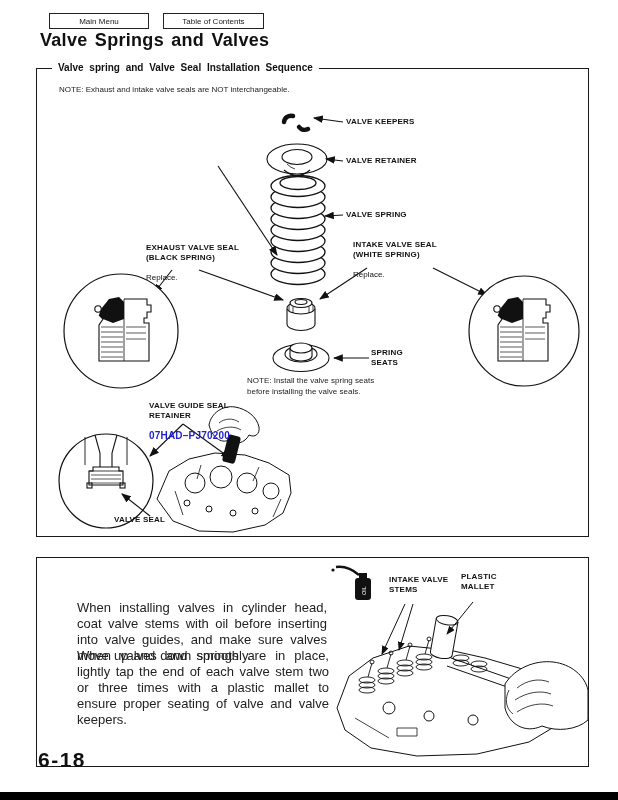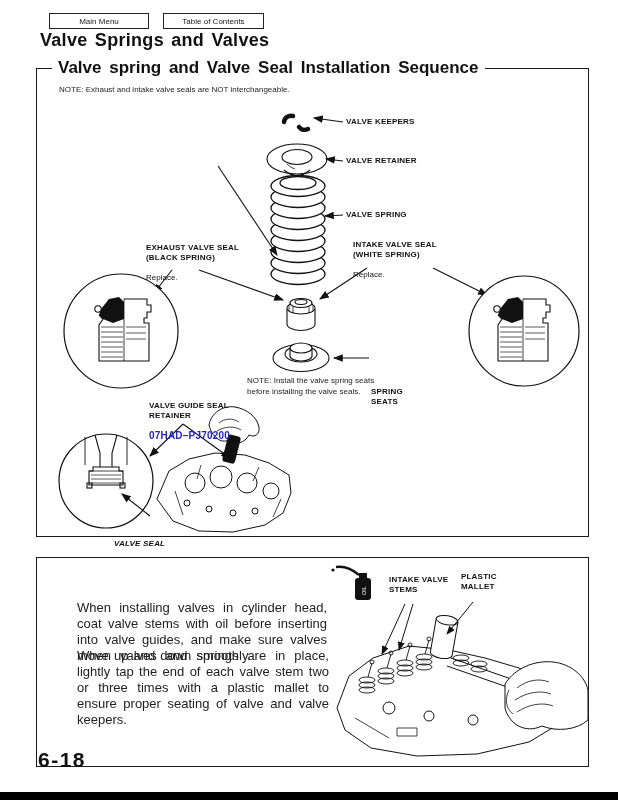--- a/index.html
+++ b/index.html
@@ -15,21 +15,21 @@
   }
   .page-title {
     position:absolute; left:40px; top:30px; margin:0;
     font-size:18px; font-weight:bold; letter-spacing:.3px; word-spacing:2px;text-align:center;
   }
   .box { position:absolute; left:36px; border:1.6px solid #1a1a1a; background:#fff; }
   .box1 { top:68px; width:551px; height:467px; }
   .box2 { top:557px; width:551px; height:208px; }
   .box-title {
     position:absolute; top:-9px; left:15px; background:#fff; padding:0 6px;
-    font-size:17px; font-weight:bold; word-spacing:3px; white-space:nowrap; line-height:16px;
+    font-size:10px; font-weight:bold; word-spacing:3px; white-space:nowrap; line-height:16px;
   }
   .note { position:absolute; font-size:8px; line-height:10.5px; color:#222; }
   .pre { white-space:pre-line; }
   .lbl {
     position:absolute; font-size:8px; font-weight:bold; line-height:10px;
     letter-spacing:.2px; color:#111; white-space:pre-line;
   }
   .sub { font-weight:normal; letter-spacing:0; }
   .part-link { color:#2222cc; font-weight:bold; font-size:10px; line-height:10px; cursor:pointer; text-decoration:none; }
   .para {
@@ -177,33 +177,33 @@
 (BLACK  SPRING)</span>
       <span class="sub">Replace.</span>
     </div>
 
     <div class="lbl" style="left:316px; top:161px;">
       <span class="pre" style="display:block;">INTAKE VALVE SEAL
 (WHITE SPRING)</span>
       <span class="sub">Replace.</span>
     </div>
 
-    <div class="lbl" style="left:334px; top:279px;margin-top:39px;">SPRING
+    <div class="lbl" style="left:334px; top:279px;">SPRING
 SEATS</div>
 
     <div class="note pre" style="left:210px; top:307px; width:160px;">NOTE: Install the valve spring seats
 before installing the valve seals.</div>
 
     <div class="lbl" style="left:112px; top:322px;">
       <span class="pre" style="display:block;">VALVE GUIDE SEAL
 RETAINER</span>
       <a class="part-link">07HAD–PJ70200</a>
     </div>
 
-    <div class="lbl" style="left:77px; top:470px;font-style:italic;">VALVE SEAL</div>
+    <div class="lbl" style="left:77px; top:446px;">VALVE SEAL</div>
   </section>
 
   <section class="box box2">
 
     <svg class="art" width="551" height="208" viewBox="0 0 551 208">
       <defs>
         <marker id="ah2" markerWidth="9" markerHeight="7" refX="8" refY="3.5" orient="auto">
           <path d="M0,0 L9,3.5 L0,7 Z" fill="#111"></path>
         </marker>
       </defs>

